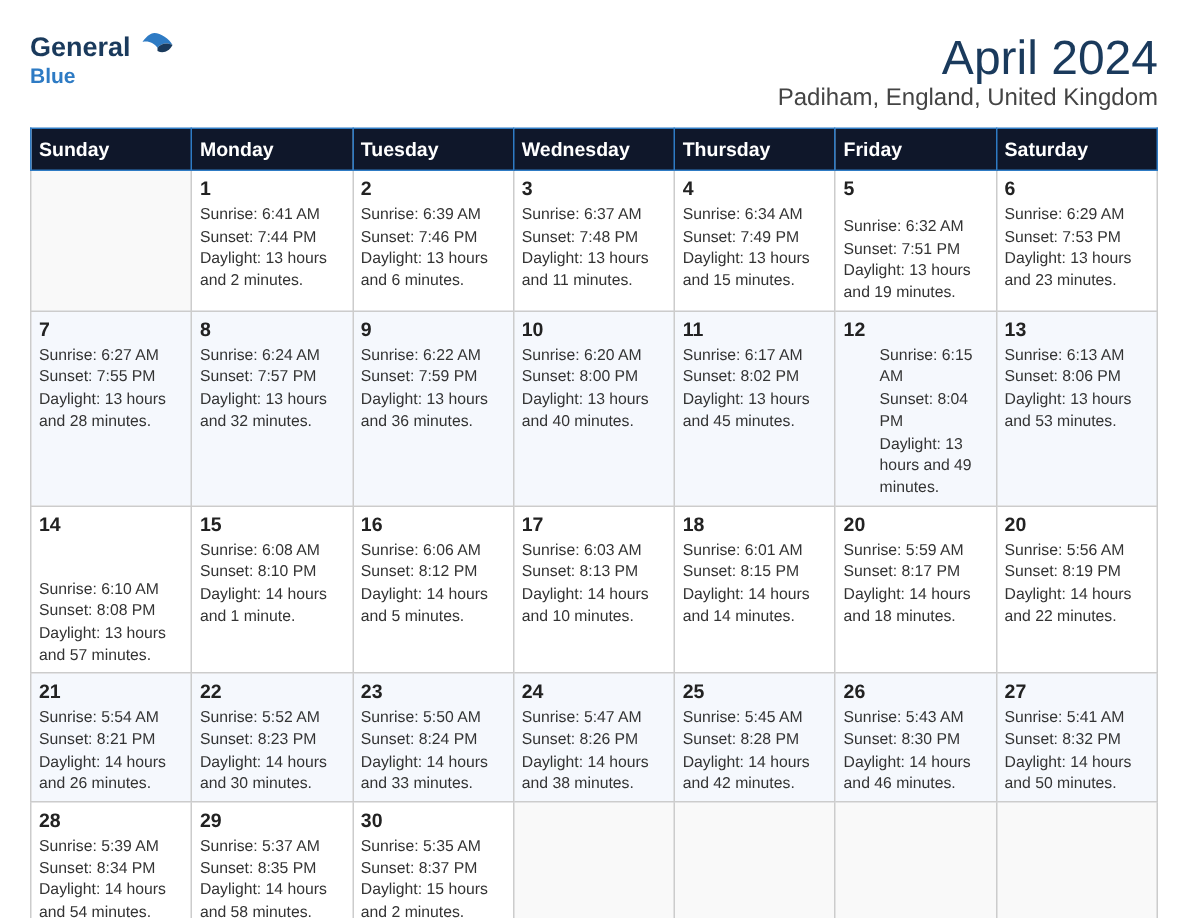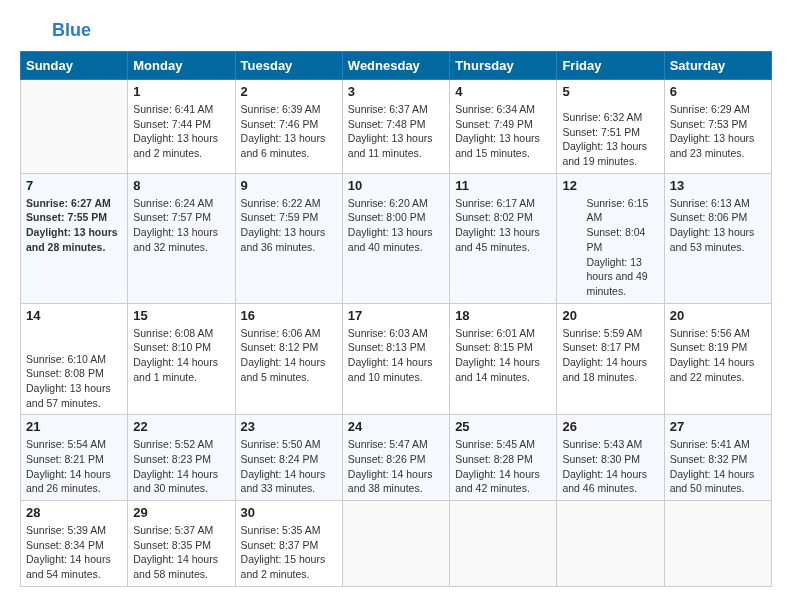--- a/index.html
+++ b/index.html
@@ -37,21 +37,21 @@
     .title-location {
       font-size: 16px;
       color: #444;
     }
     table {
       width: 100%;
       border-collapse: collapse;
       font-size: 11px;
     }
     thead tr th {
-      background: #0369a1;
+      background: #0f172a;
       color: #fff;
       padding: 6px 5px;
       text-align: left;
       font-size: 13px;
       font-weight: bold;
       border: 1px solid #2e7bc4;
     }
     tbody tr {
       vertical-align: top;
     }
@@ -84,23 +84,34 @@
     }
     .empty-cell {
       background: #f9f9f9 !important;
     }
   </style>
 </head>
 <body>
 
 <div class="header">
   <div class="logo">
+    <div class="logo-row">
+      <span style="font-size:18px;font-weight:bold;color:#1a3a5c;">General</span>
+      <svg width="28" height="22" viewBox="0 0 28 22">
+        <path d="M14 2 C18 2 24 6 26 10 C22 8 18 9 16 12 C14 9 10 7 6 8 C8 5 11 2 14 2Z" fill="#2e7bc4"></path>
+        <path d="M16 12 C18 9 22 8 26 10 C24 14 20 16 16 14Z" fill="#1a3a5c"></path>
+      </svg>
+    </div>
     <div>
-      <span style="font-size:18px;font-weight:bold;color:#2e7bc4;margin-left:32px;">Blue</span>
+      <span style="font-size:14px;font-weight:bold;color:#2e7bc4;">Blue</span>
     </div>
+  </div>
+  <div class="title-block">
+    <div class="title-month">April 2024</div>
+    <div class="title-location">Padiham, England, United Kingdom</div>
   </div>
 </div>
 
 <table>
   <thead>
     <tr id="header-row">
         <th>Sunday</th>
         <th>Monday</th>
         <th>Tuesday</th>
         <th>Wednesday</th>
@@ -145,21 +156,21 @@
         <td>
           <div class="day-num">6</div>
           <div class="day-detail" style="white-space: pre-line;">Sunrise: 6:29 AM
 Sunset: 7:53 PM
 Daylight: 13 hours and 23 minutes.</div>
         </td>
       </tr>
       <tr>
         <td>
           <div class="day-num">7</div>
-          <div class="day-detail" style="white-space: pre-line; font-weight: bold;">Sunrise: 6:27 AM
+          <div class="day-detail" style="white-space: pre-line;">Sunrise: 6:27 AM
 Sunset: 7:55 PM
 Daylight: 13 hours and 28 minutes.</div>
         </td>
         <td>
           <div class="day-num">8</div>
           <div class="day-detail" style="white-space: pre-line;">Sunrise: 6:24 AM
 Sunset: 7:57 PM
 Daylight: 13 hours and 32 minutes.</div>
         </td>
         <td>

